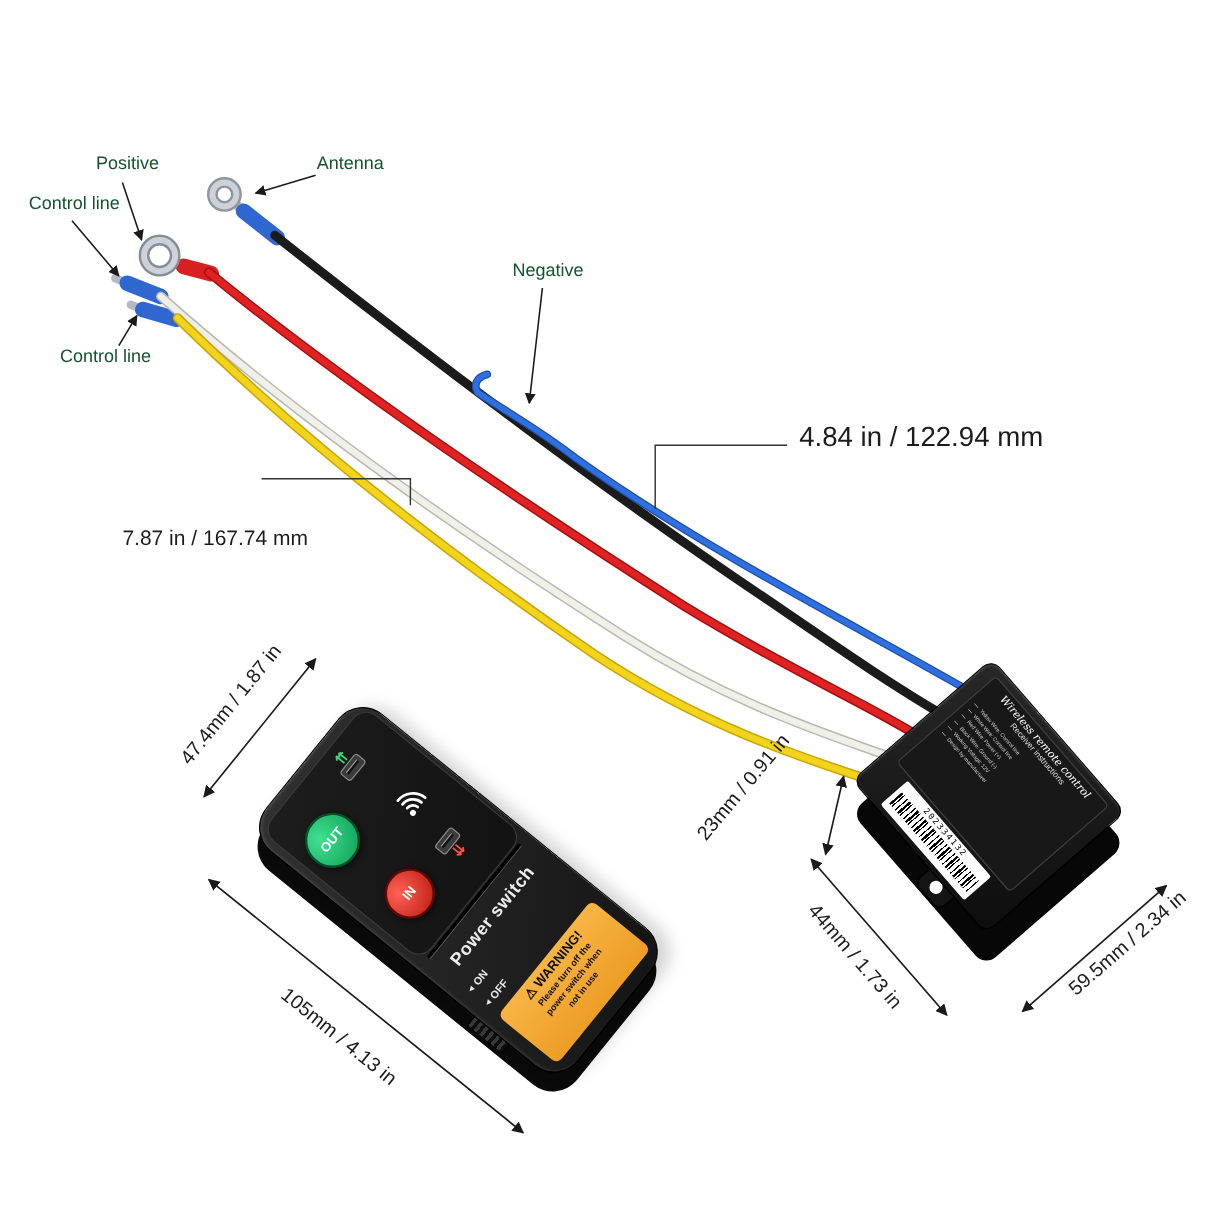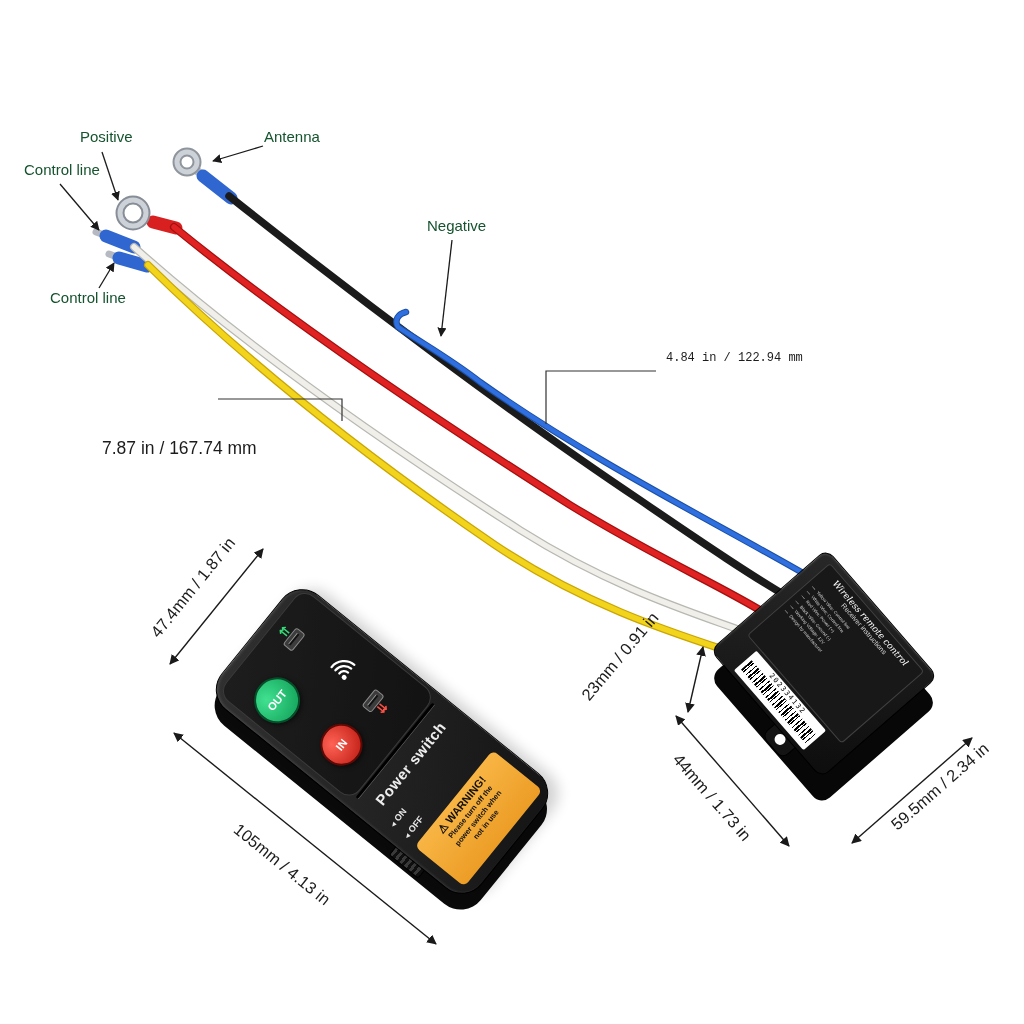--- a/index.html
+++ b/index.html
@@ -217,21 +217,21 @@
     <line x1="676" y1="716" x2="789" y2="846" stroke="#1a1a1a" stroke-width="1.4" marker-start="url(#ah)" marker-end="url(#ah)"></line>
     <line x1="852" y1="843" x2="972" y2="738" stroke="#1a1a1a" stroke-width="1.4" marker-start="url(#ah)" marker-end="url(#ah)"></line>
   </svg>
 
   <div class="lbl" style="left:80px;top:128px;">Positive</div>
   <div class="lbl" style="left:264px;top:128px;">Antenna</div>
   <div class="lbl" style="left:24px;top:161px;">Control line</div>
   <div class="lbl" style="left:50px;top:289px;">Control line</div>
   <div class="lbl" style="left:427px;top:217px;">Negative</div>
 
-  <div class="dim" style="left:666px;top:351px;font-size:12px;font-family:Liberation Mono, monospace;">4.84 in / 122.94 mm</div>
+  <div class="dim" style="left:666px;top:351px;font-size:23px;">4.84 in / 122.94 mm</div>
   <div class="dim" style="left:102px;top:438px;font-size:17.5px;">7.87 in / 167.74 mm</div>
 
   <div class="dim" style="left:123px;top:578px;width:140px;transform:rotate(-51deg);">47.4mm / 1.87 in</div>
   <div class="dim" style="left:207px;top:855px;width:150px;transform:rotate(39deg);">105mm / 4.13 in</div>
   <div class="dim" style="left:550px;top:647px;width:140px;transform:rotate(-50deg);">23mm / 0.91 in</div>
   <div class="dim" style="left:637px;top:788px;width:150px;transform:rotate(49deg);">44mm / 1.73 in</div>
   <div class="dim" style="left:865px;top:777px;width:150px;transform:rotate(-41deg);">59.5mm / 2.34 in</div>
 
 </div>
 

